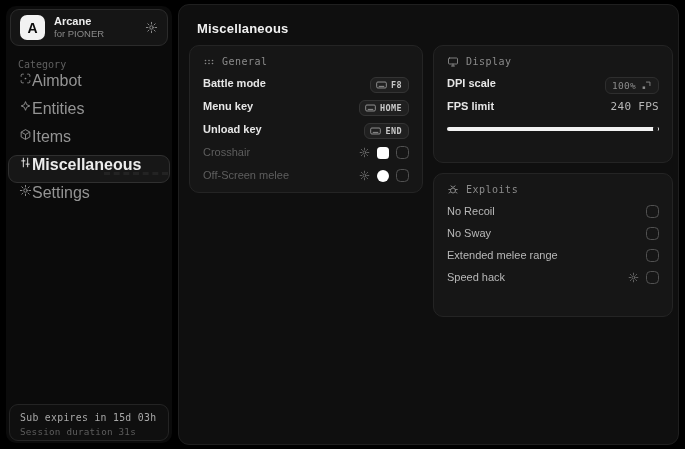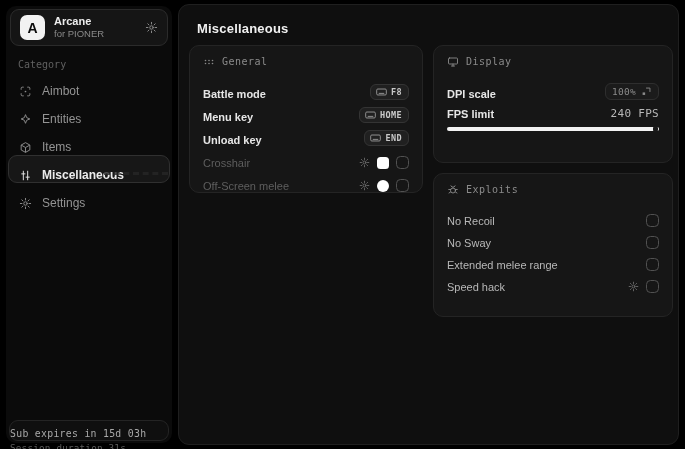--- a/index.html
+++ b/index.html
@@ -16,52 +16,52 @@
   .logo{width:25px;height:25px;background:#f2f2f2;border-radius:7px;
     display:flex;align-items:center;justify-content:center;
     color:#0a0a0a;font-weight:bold;font-size:14px;flex:0 0 auto}
   .app-meta{margin-left:9px;line-height:1.25}
   .app-name{font-size:11px;font-weight:bold;color:#ededed}
   .app-sub{font-size:9.5px;color:#8a8a8a}
   .header-gear{margin-left:auto;color:#8c8c8c;display:flex;cursor:pointer}
 
   .category{position:absolute;left:12px;top:53px;font-size:10px;color:#606060}
   .nav{position:absolute;left:2px;right:2px;top:65px}
-  .nav-item{height:28px;display:flex;align-items:flex-end;gap:10px;
-    padding:0 10px;color:#949494;font-size:12px;cursor:pointer;
+  .nav-item{height:28px;display:flex;align-items:flex-start;gap:0;
+    padding:0 10px;color:#949494;font-size:16px;cursor:pointer;
     border:1px solid transparent;border-radius:9px}
   .nav-item .nicon{display:flex;color:#8b8b8b}
   .nav-item.selected{background:#171717;border-color:#303030;color:#ececec;font-weight:bold}
   .nav-item.selected .nicon{color:#e6e6e6}
   .dashes{position:absolute;left:98px;top:166px;width:64px;height:0;
     border-top:3px dashed #262626;opacity:.8}
 
-  .footer-card{position:absolute;left:3px;right:3px;bottom:2px;height:21px;
+  .footer-card{position:absolute;left:3px;right:3px;bottom:2px;height:37px;
     background:#0f0f0f;border:1px solid #242424;border-radius:9px;
-    padding:6px 0;line-height:1.45}
+    padding:6px 10px;line-height:1.45}
   .foot1{font-size:9.8px;color:#a9a9a9;letter-spacing:.3px}
   .foot2{font-size:9.3px;color:#5d5d5d;letter-spacing:.2px}
 
   
   .main{position:absolute;left:178px;top:4px;width:501px;height:441px;
     background:#0f0f0f;border:1px solid #1f1f1f;border-radius:11px}
   .page-title{position:absolute;left:18px;top:16px;font-size:13px;
     font-weight:bold;color:#f0f0f0;letter-spacing:.2px}
 
   .panel{position:absolute;background:#161616;border:1px solid #242424;
     border-radius:10px;padding:10px 13px}
   .panel-general{left:10px;top:40px;width:234px;height:148px}
   .panel-display{left:254px;top:40px;width:240px;height:118px}
   .panel-exploits{left:254px;top:168px;width:240px;height:144px}
 
   .panel-head{display:flex;gap:7px;color:#8b8b8b;
     font-size:10px;letter-spacing:.5px;height:18px;margin-bottom:3px}
   .panel-head .picon{display:flex;color:#8b8b8b}
 
-  .row{display:flex;align-items:flex-end;height:23px}
+  .row{display:flex;align-items:flex-start;height:23px}
   .row .lbl{flex:1;font-size:11px}
   .lbl-bright{color:#e6e6e6;font-weight:bold}
   .lbl-mid{color:#b8b8b8}
   .lbl-vsync{color:#9e9e9e}
   .lbl-dim{color:#5e5e5e}
   .controls{display:flex;align-items:center;gap:7px}
 
   .keycap{display:inline-flex;align-items:center;gap:4px;background:#202020;
     border:1px solid #343434;border-radius:6px;padding:2px 6px 2px 5px;
     font-size:8.5px;font-weight:bold;color:#c9c9c9;letter-spacing:.4px;cursor:pointer}

